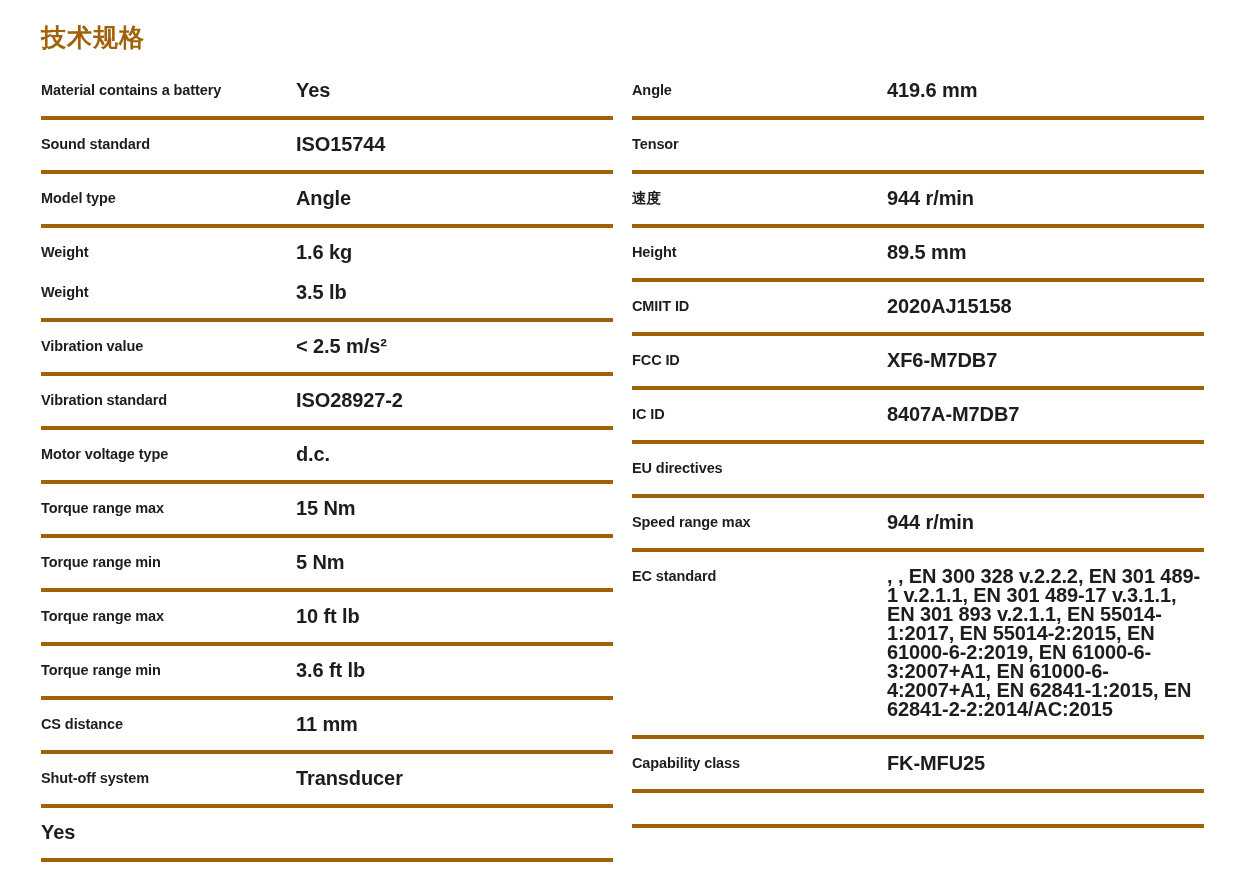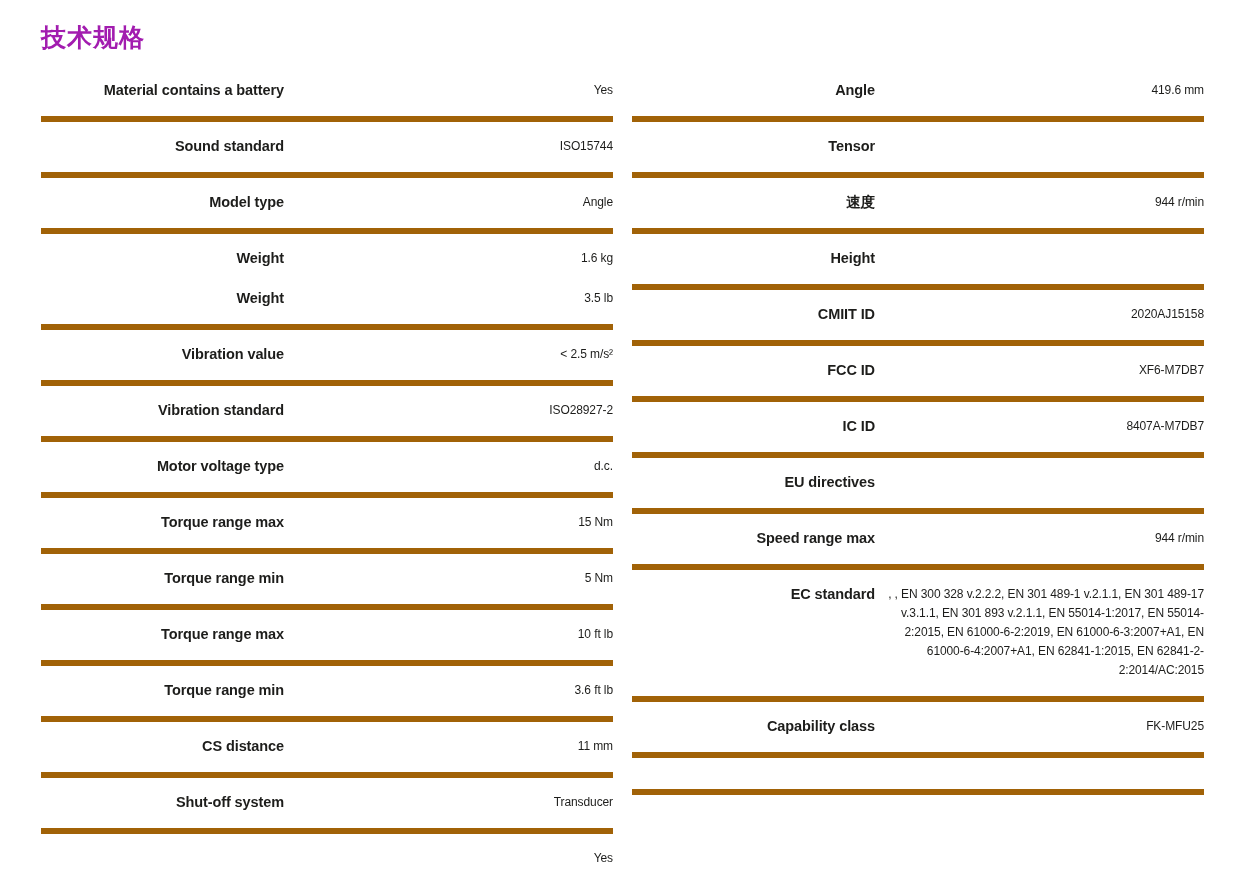--- a/index.html
+++ b/index.html
@@ -17,53 +17,52 @@
     width: 1251px;
     height: 872px;
     padding: 22px 47px 0 41px;
   }
   .page-title {
     margin: 0 0 14px 0;
     padding-left: 0;
     font-size: 25px;
     line-height: 30px;
     font-weight: 700;
-    color: #a21caf;
+    color: #a16207;
     letter-spacing: 1px;
   }
   .spec-grid {
     display: grid;
     grid-template-columns: 1fr 1fr;
     column-gap: 19px;
     align-items: start;
   }
   .spec-col { width: 100%; }
   .spec-group {
-    border-bottom: 6px solid #a16207;
+    border-bottom: 4px solid #a16207;
     padding: 15px 0 16px 0;
-    text-align: right;
   }
   .spec-row {
     display: flex;
     align-items: flex-start;
   }
   .spec-row + .spec-row { margin-top: 21px; }
   .spec-label {
     flex: 0 0 255px;
     font-size: 14.5px;
     line-height: 19px;
     font-weight: 700;
     letter-spacing: -0.1px;
     padding-right: 12px;
   }
   .spec-value {
     flex: 1 1 auto;
-    font-size: 12px;
+    font-size: 20px;
     line-height: 19px;
-    font-weight: 400;
+    font-weight: 700;
     letter-spacing: -0.1px;
     word-wrap: break-word;
   }
 </style>
 </head>
 <body>
 
 <div class="page">
   <h1 class="page-title">技术规格</h1>
 
@@ -177,20 +176,21 @@
         </div>
         <div class="spec-group">
           <div class="spec-row">
             <span class="spec-label">速度</span>
             <span class="spec-value">944 r/min</span>
           </div>
         </div>
         <div class="spec-group">
           <div class="spec-row">
             <span class="spec-label">Height</span>
+            <span class="spec-value">89.5 mm</span>
           </div>
         </div>
         <div class="spec-group">
           <div class="spec-row">
             <span class="spec-label">CMIIT ID</span>
             <span class="spec-value">2020AJ15158</span>
           </div>
         </div>
         <div class="spec-group">
           <div class="spec-row">

